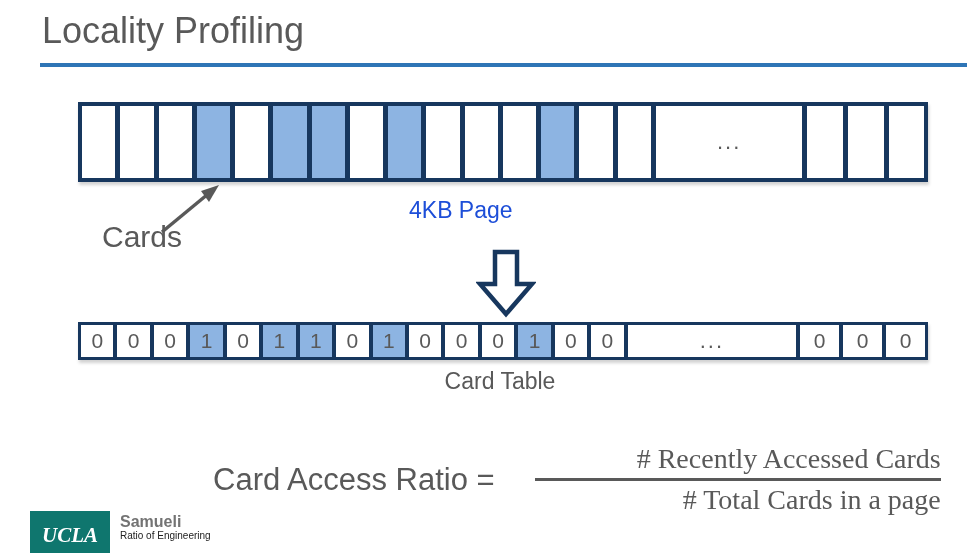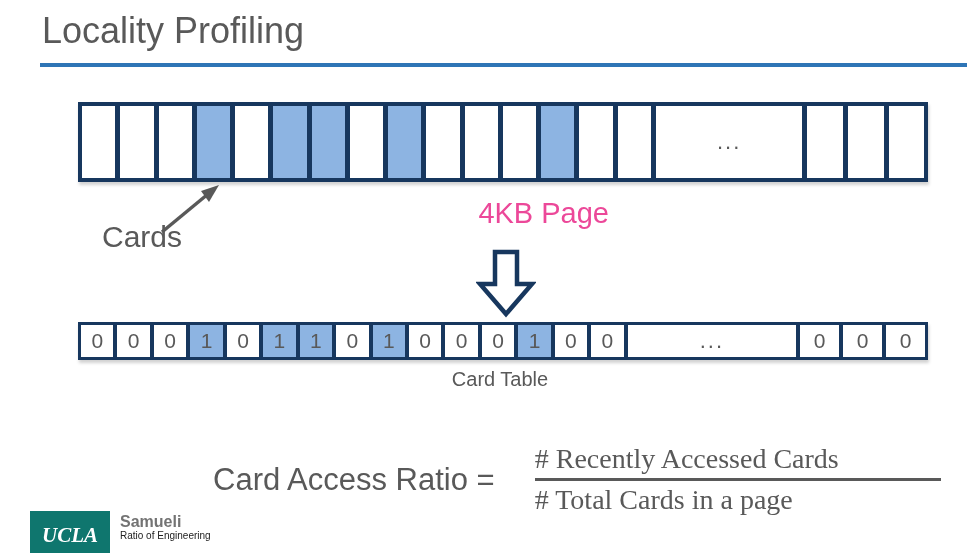--- a/index.html
+++ b/index.html
@@ -15,30 +15,30 @@
   .page-row { left:78px; top:102px; width:850px; height:80px; border:4px solid #17375E; }
   .page-row .cell + .cell { border-left:5px solid #17375E; }
   .table-row { left:78px; top:322px; width:850px; height:38px; border:3px solid #17375E;
                font-size:21px; color:#595959; }
   .table-row .cell + .cell { border-left:4px solid #17375E; }
   .cell { display:flex; align-items:center; justify-content:center; background:#fff; min-width:0; }
   .cell.accessed { background:#8DB4E2; }
   .cell.wide { font-size:22px; color:#595959; letter-spacing:2px; }
 
   .cards-label { position:absolute; left:102px; top:220px; font-size:30px; color:#595959; }
-  .page-label  { position:absolute; left:409px; top:197px; width:200px; text-align:right; font-size:29px; color:#ec4899; }
-  .table-label { position:absolute; left:400px; top:368px; width:200px; text-align:center; font-size:20px; color:#595959; }
+  .page-label  { position:absolute; left:409px; top:197px; width:200px; text-align:left; font-size:23px; color:#1d4ed8; }
+  .table-label { position:absolute; left:400px; top:368px; width:200px; text-align:center; font-size:23px; color:#595959; }
 
   .cards-arrow { position:absolute; left:152px; top:180px; }
   .down-arrow  { position:absolute; left:476px; top:249px; }
 
   
   .formula { position:absolute; left:213px; top:443px; display:flex; align-items:center; color:#595959;gap:32px; }
   .formula .lhs { font-size:31px; white-space:pre; }
-  .fraction { margin-left:8px; width:406px; text-align:left;
+  .fraction { margin-left:8px; width:406px; text-align:right;
               font-family:"Liberation Serif", serif; font-size:28px; color:#595959; }
   .fraction .num { padding-bottom:3px; }
   .fraction .bar { height:3px; background:#595959; }
   .fraction .den { padding-top:3px; }
 
   
   .logo { position:absolute; left:30px; top:511px; display:flex; align-items:flex-start; }
   .ucla-box { width:80px; height:49px; background:#0f766e; color:#fff; display:flex; align-items:center; justify-content:center;
               font-family:"Liberation Serif", serif; font-style:italic; font-weight:bold; font-size:21px; }
   .logo-text { margin-left:10px; padding-top:2px; }

